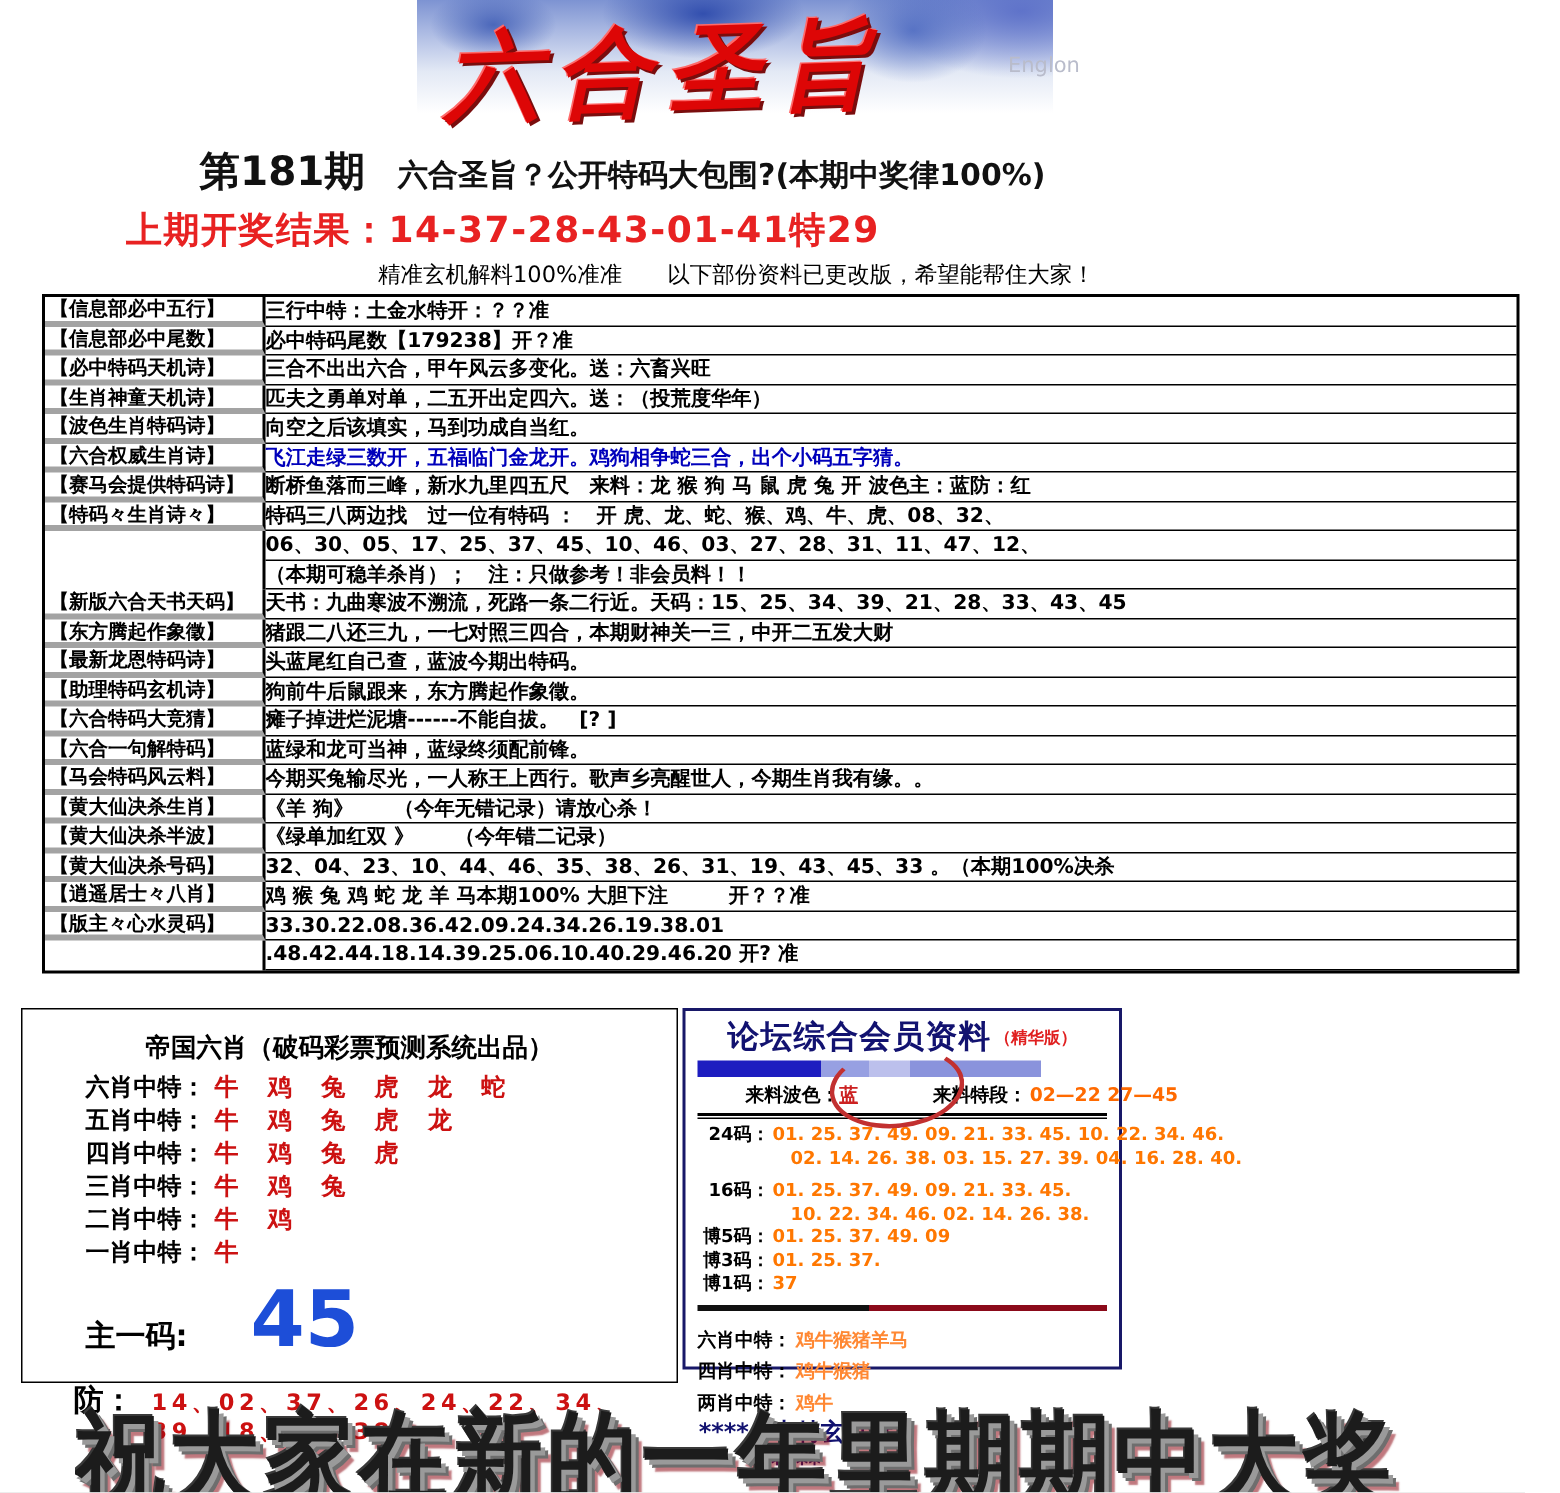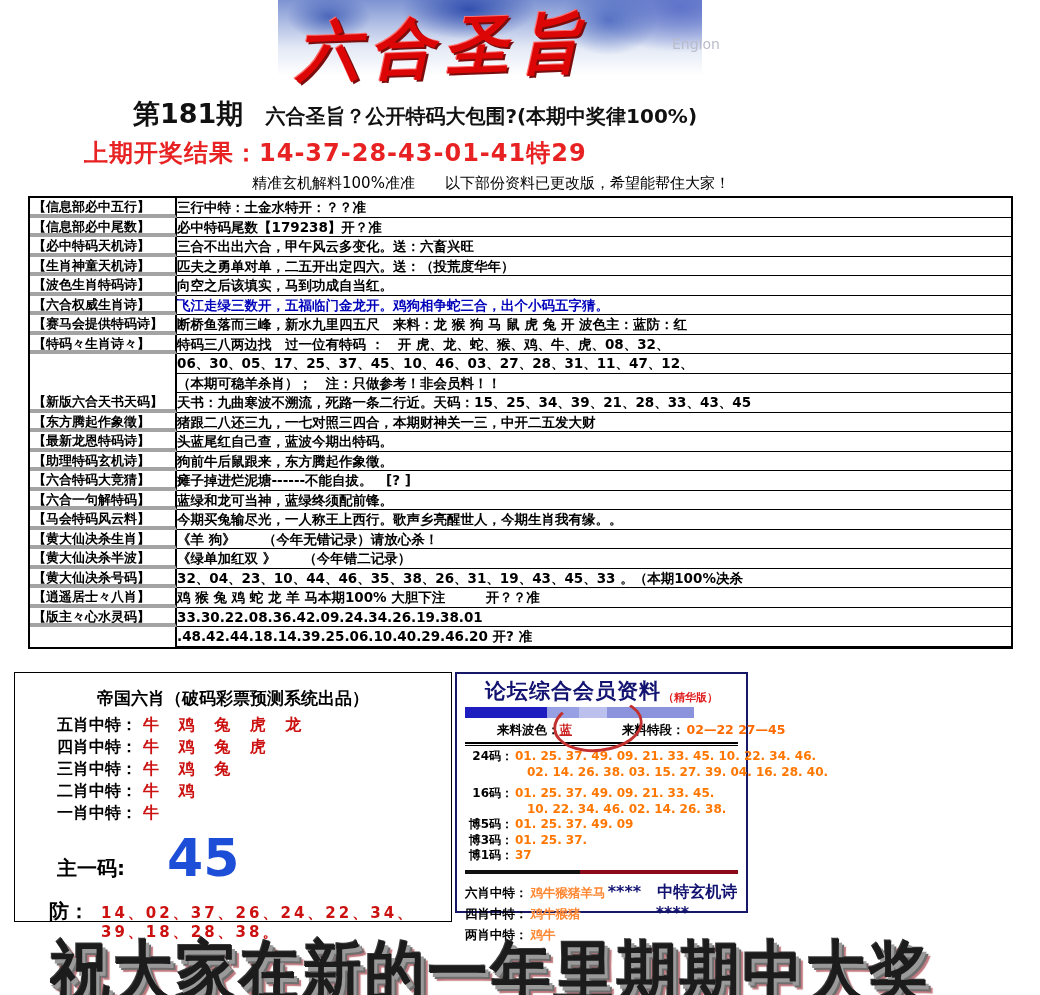--- a/index.html
+++ b/index.html
@@ -53,21 +53,21 @@
   .main-row { margin:10px 0 0 42px; display:flex; align-items:flex-end; }
   .main-label { font-size:20px; font-weight:bold; }
   .main-value { font-size:52px; font-weight:bold; color:#1d4ed8; margin-left:42px; line-height:48px; }
   .guard-row { margin:16px 0 0 34px; display:flex; align-items:baseline; }
   .guard-label { font-size:20px; font-weight:bold; }
   .guard-value { font-size:15px; font-weight:bold; color:#cc1111; letter-spacing:3px; margin-left:12px; }
 
   
   .member { position:absolute; left:455px; top:672px; width:293px; height:241px;
     border:2px solid #181868; background:#fff; padding:3px 8px 0 8px; }
-  .member-head { display:flex; align-items:flex-end; justify-content:center; }
+  .member-head { display:flex; align-items:center; justify-content:center; }
   .member-title { font-size:21px; font-weight:bold; color:#121270; letter-spacing:1px; }
   .member-tag { font-size:11px; font-weight:bold; color:#e02020; margin-left:2px; }
   .color-bar { height:11px; margin-top:2px; width:84%;
     background:linear-gradient(90deg,#1d1dc0 0 36%, #97a0e2 36% 50%, #bcc0ec 50% 62%, #8a93dc 62% 100%); }
   .wave-row { margin-top:4px; font-size:12.5px; font-weight:bold; display:flex; white-space:nowrap; }
   .wave-label { margin-left:32px; color:#000; }
   .wave-value { color:#cc2222; text-decoration:underline; }
   .range-label { margin-left:50px; color:#000; }
   .range-value { color:#ff6a00; margin-left:2px; }
   .dbl-rule { margin-top:3px; border-top:2px solid #000; border-bottom:1px solid #000; height:4px; }
@@ -75,21 +75,21 @@
   .crow { font-size:12px; line-height:15.5px; white-space:nowrap; }
   .crow.gap { margin-top:6px; }
   .code-label { display:inline-block; min-width:48px; text-align:right; font-weight:bold; color:#000; }
   .code-value { color:#ff7700; font-weight:bold; margin-left:2px;text-align:center; }
   .crow.cont .code-value { margin-left:14px; }
   .circle-anno { position:absolute; left:96px; top:24px; width:90px; height:54px;
     border:3px solid #c23030; border-radius:50%; transform:rotate(-6deg);
     border-top-color:transparent; pointer-events:none; }
   .red-rule { margin-top:6px; height:4px;
     background:linear-gradient(90deg,#111 0 42%, #8b0a1a 42% 100%); }
-  .member-bottom { display:flex; margin-top:8px; }
+  .member-bottom { display:flex; margin-top:8px;flex-direction:column; }
   .zod-col { width:52%; }
   .zrow { font-size:12.5px; font-weight:bold; line-height:21px; white-space:nowrap; }
   .zlabel { color:#000; }
   .zvalue { color:#ff8833; margin-left:3px; }
   .poem-col { width:48%; }
   .poem-title { font-size:16px; font-weight:bold; color:#121270; text-align:center; }
   .poem-line { font-size:13px; font-weight:bold; color:#cc1111; text-align:center; line-height:20px; }
   .poem-lines { margin-top:6px; }
 
   
@@ -232,20 +232,23 @@
         <div class="tlabel"></div>
         <div class="tcontent">.48.42.44.18.14.39.25.06.10.40.29.46.20  开? 准</div>
       </div>
 
   </div>
 
   <div class="empire">
     <div class="empire-title">帝国六肖（破码彩票预测系统出品）</div>
     <div class="empire-rows">
 
+        <div class="erow">
+          <span class="elabel">六肖中特：</span><span class="evalue">牛 鸡 兔 虎 龙 蛇</span>
+        </div>
 
         <div class="erow">
           <span class="elabel">五肖中特：</span><span class="evalue">牛 鸡 兔 虎 龙</span>
         </div>
 
         <div class="erow">
           <span class="elabel">四肖中特：</span><span class="evalue">牛 鸡 兔 虎</span>
         </div>
 
         <div class="erow">

